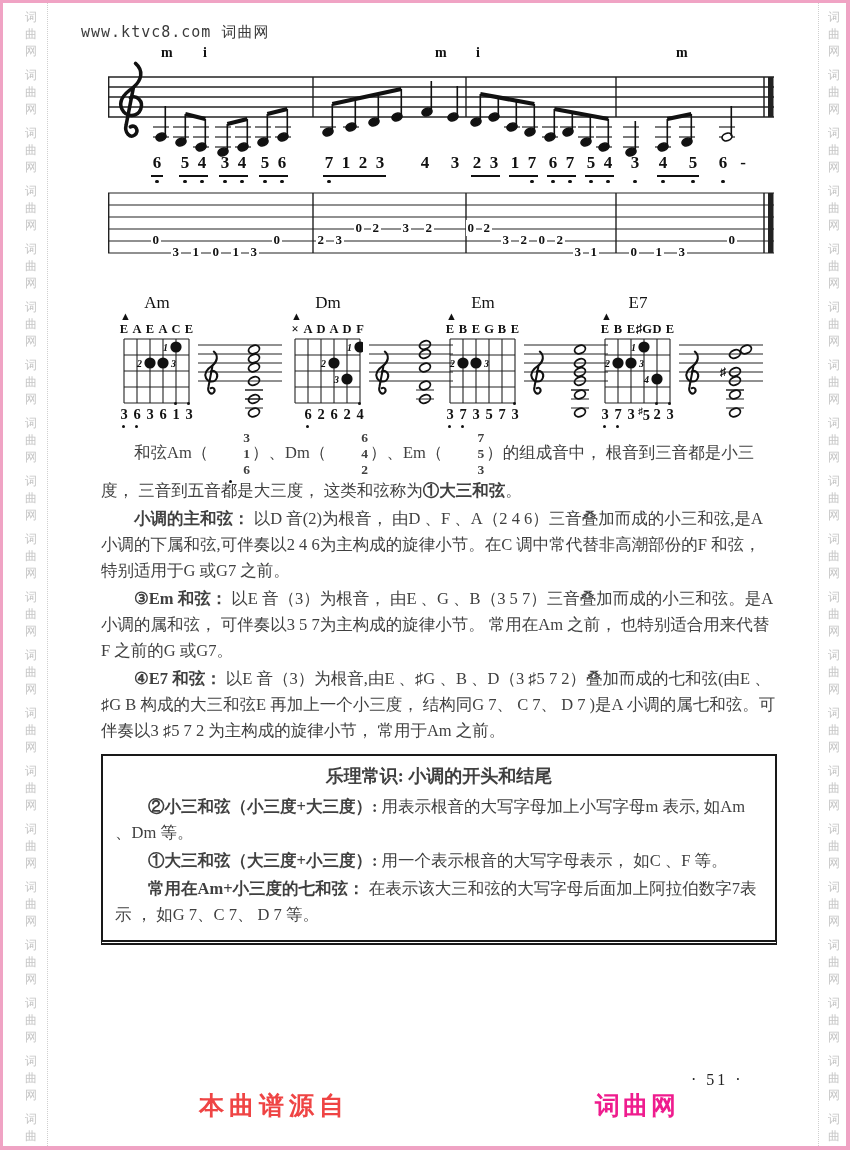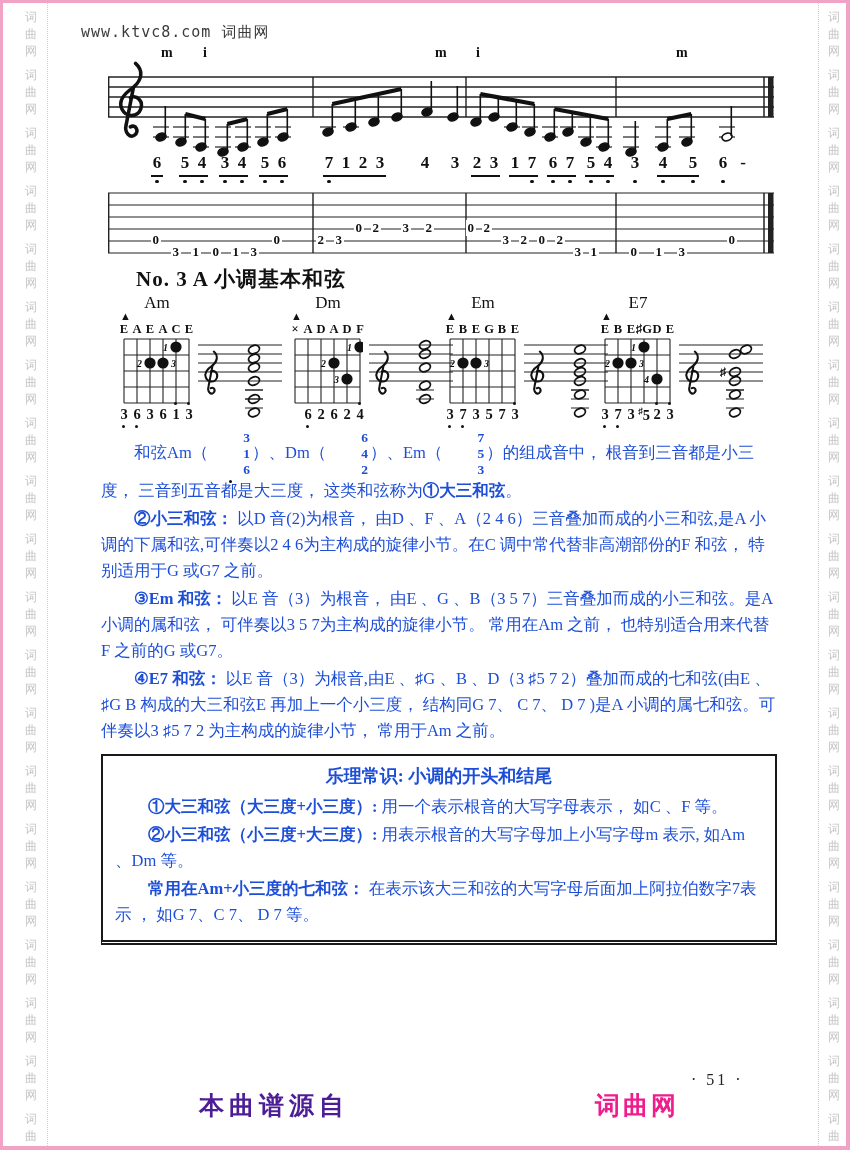--- a/index.html
+++ b/index.html
@@ -34,32 +34,32 @@
   .cgrid{position:absolute;top:43px;left:0;}
   .fin{font:italic 700 10px "Liberation Serif",serif;fill:#111;}
   .msharp{font:700 12px "Liberation Serif",serif;fill:#111;}
   .cj{position:absolute;top:111px;left:0;height:20px;}
   .cjd{position:absolute;width:16px;text-align:center;font:700 14.5px "Liberation Serif",serif;color:#111;}
   .cjd .sh{font:700 9px "Liberation Serif",serif;font-style:normal;vertical-align:6px;}
   .cjd.lo::after{content:'';position:absolute;left:50%;margin-left:-1.6px;bottom:-5px;width:3px;height:3px;border-radius:50%;background:#111;}
   .cjd.hi::before{content:'';position:absolute;left:50%;margin-left:-1.6px;top:-4px;width:3px;height:3px;border-radius:50%;background:#111;}
   .mstaff{position:absolute;left:74px;top:36px;}
   
-  .textflow{position:absolute;left:98px;top:427px;width:676px;font:16.5px "Liberation Serif",serif;color:#1d4ed8;line-height:26px;}
+  .textflow{position:absolute;left:98px;top:427px;width:676px;font:16.5px "Liberation Serif",serif;color:#404040;line-height:26px;}
   .textflow p{margin:0 0 2px 0;text-indent:2em;}
   .para b{font-weight:700;}
   .stack{display:inline-flex;flex-direction:column;vertical-align:middle;line-height:13px;font:700 13.5px "Liberation Serif",serif;text-align:center;margin:0 2px;}
   .sd{position:relative;display:block;}
   .sd.lo::after{content:'';position:absolute;left:50%;margin-left:-1.5px;bottom:-5px;width:3px;height:3px;border-radius:50%;background:#111;}
   .box{margin-top:10px;border:2px solid #191919;border-bottom:5px double #191919;padding:6px 12px 10px 12px;}
   .box-title{text-align:center;font:700 18px "Liberation Serif",serif;margin:2px 0 6px 0;text-indent:0;}
   .boxp{margin:0;text-indent:2em;}
   .boxp b{font-weight:700;}
   .pageno{position:absolute;left:688px;top:1068px;font:16px "Liberation Serif",serif;color:#222;letter-spacing:3px;}
-  .foot-src{position:absolute;left:196px;top:1086px;font:700 25px "Liberation Sans",sans-serif;color:#4c1d95;letter-spacing:5px;}
+  .foot-src{position:absolute;left:196px;top:1086px;font:700 25px "Liberation Sans",sans-serif;color:#ef4444;letter-spacing:5px;}
   .foot-site{position:absolute;left:592px;top:1086px;font:700 25px "Liberation Sans",sans-serif;color:#ef1c8e;letter-spacing:3px;}
 </style>
 </head>
 <body>
 
 <div class="page">
   <div class="wm-col" id="wmL">
       <div class="wm-ch" style="top: 6px;">词</div>
       <div class="wm-ch" style="top: 23px;">曲</div>
       <div class="wm-ch" style="top: 40px;">网</div>
@@ -353,21 +353,20 @@
       <div class="tabnum" style="left: 429px; top: 174px;">0</div>
       <div class="tabnum" style="left: 447px; top: 174px;">2</div>
       <div class="tabnum" style="left: 465px; top: 186px;">3</div>
       <div class="tabnum" style="left: 481px; top: 186px;">1</div>
       <div class="tabnum" style="left: 521px; top: 186px;">0</div>
       <div class="tabnum" style="left: 546px; top: 186px;">1</div>
       <div class="tabnum" style="left: 569px; top: 186px;">3</div>
       <div class="tabnum" style="left: 619px; top: 174px;">0</div>
     </div>
 
-  <h2 class="heading">No. 3  A 小调基本和弦</h2>
 
   <div id="chords">
       <div class="chord" style="left: 119px;">
         <div class="cname">Am</div>
         <div class="ctri">▲</div>
         <div class="clets">
           <span style="left: -6px;">E</span>
           <span style="left: 7px;">A</span>
           <span style="left: 20px;">E</span>
           <span style="left: 33px;">A</span>
@@ -610,28 +609,28 @@
           <span class="sd lo">6</span>
         </span><span>）、Dm（</span><span class="stack">
           <span class="sd">6</span>
           <span class="sd">4</span>
           <span class="sd">2</span>
         </span><span>）、Em（</span><span class="stack">
           <span class="sd">7</span>
           <span class="sd">5</span>
           <span class="sd">3</span>
         </span><span>）的组成音中， 根音到三音都是小三度， 三音到五音都是大三度， 这类和弦称为</span><span style="font-weight: 700;">①大三和弦</span><span>。</span></p>
-    <p class="para"><b>②小三和弦：</b><span> 以D 音(2)为根音， 由D 、F 、A（2 4 6）三音叠加而成的小三和弦,是A 小调的下属和弦,可伴奏以2 4 6为主构成的旋律小节。在C 调中常代替非高潮部份的F 和弦， 特别适用于G 或G7 之前。</span></p>
+    <p class="para"><b>小调的主和弦：</b><span> 以D 音(2)为根音， 由D 、F 、A（2 4 6）三音叠加而成的小三和弦,是A 小调的下属和弦,可伴奏以2 4 6为主构成的旋律小节。在C 调中常代替非高潮部份的F 和弦， 特别适用于G 或G7 之前。</span></p>
     <p class="para"><b>③Em 和弦：</b><span> 以E 音（3）为根音， 由E 、G 、B（3 5 7）三音叠加而成的小三和弦。是A 小调的属和弦， 可伴奏以3 5 7为主构成的旋律小节。 常用在Am 之前， 也特别适合用来代替F 之前的G 或G7。</span></p>
     <p class="para"><b>④E7 和弦：</b><span> 以E 音（3）为根音,由E 、♯G 、B 、D（3 ♯5 7 2）叠加而成的七和弦(由E 、♯G B 构成的大三和弦E 再加上一个小三度， 结构同G 7、 C 7、 D 7 )是A 小调的属七和弦。可伴奏以3 ♯5 7 2 为主构成的旋律小节， 常用于Am 之前。</span></p>
 
     <div class="box">
       <div class="box-title">乐理常识:  小调的开头和结尾</div>
+      <p class="boxp"><b>②小三和弦（小三度+大三度）:</b><span> 用表示根音的大写字母加上小写字母m 表示, 如Am 、Dm 等。</span></p>
       <p class="boxp"><b>①大三和弦（大三度+小三度）:</b><span> 用一个表示根音的大写字母表示， 如C 、F 等。</span></p>
-      <p class="boxp"><b>②小三和弦（小三度+大三度）:</b><span> 用表示根音的大写字母加上小写字母m 表示, 如Am 、Dm 等。</span></p>
       <p class="boxp"><b>常用在Am+小三度的七和弦：</b><span> 在表示该大三和弦的大写字母后面加上阿拉伯数字7表示 ， 如G 7、C 7、 D 7 等。</span></p>
     </div>
   </div>
 
   <div class="pageno">· 51 ·</div>
   <div class="foot-src">本曲谱源自</div>
   <div class="foot-site">词曲网</div>
 </div>
 
 </body></html>

